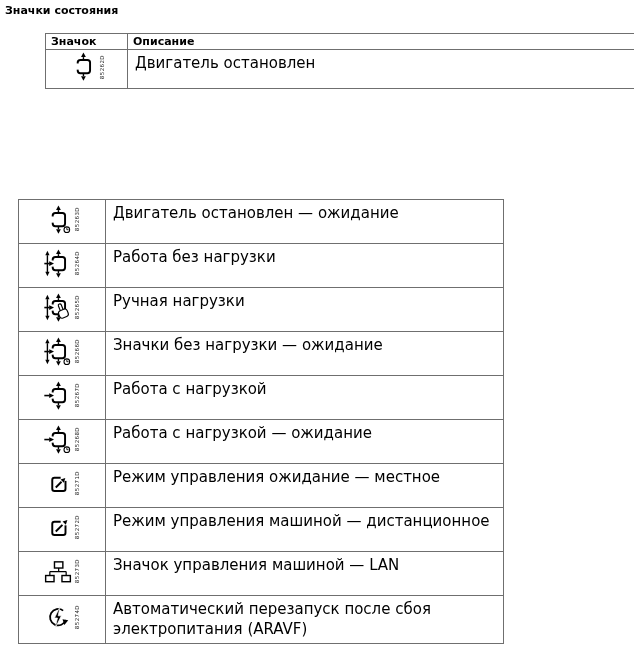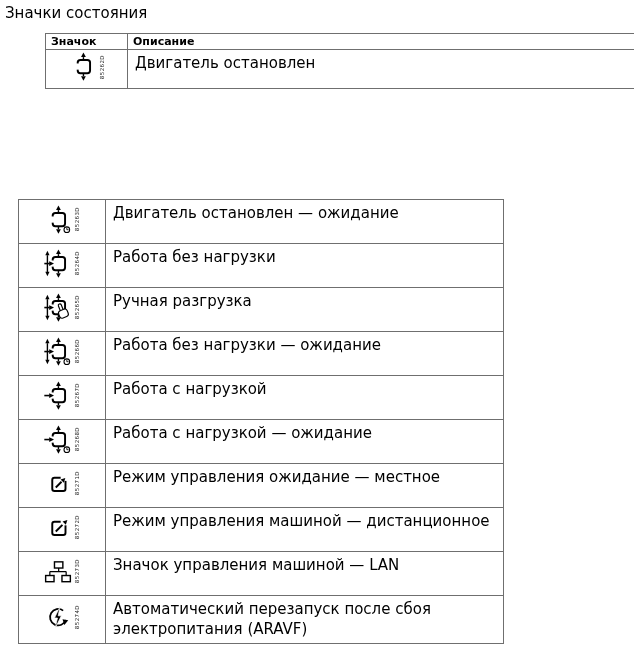--- a/index.html
+++ b/index.html
@@ -3,21 +3,21 @@
 <meta charset="utf-8">
 <style>
   html,body { margin:0; padding:0; background:#fff; }
   .page {
     position:relative; width:634px; height:672px; background:#fff;
     font-family:"DejaVu Sans","Liberation Sans",sans-serif; color:#000;
     overflow:hidden;
   }
   .title {
     position:absolute; left:5px; top:4px; margin:0;
-    font-size:15px; font-weight:normal;
+    font-size:11px; font-weight:bold;
   }
   table { border-collapse:collapse; position:absolute; table-layout:fixed; background:#fff; }
   .tbl th, .tbl td { border:1px solid #6f6f6f; }
 
   .top-table { left:45px; top:33px; width:626px; }
   .top-table .c1 { width:82px; }
   .top-table th {
     font-size:11px; font-weight:bold; text-align:left;
     padding:1px 5px; height:13px;
   }
@@ -147,21 +147,21 @@
                   <polygon points="5,32 2.6,26.8 7.4,26.8" fill="#000"></polygon>
                   <g transform="rotate(-22 23 24)">
                     <rect x="21" y="12.5" width="3.4" height="9.5" rx="1.7" fill="#fff" stroke="#000" stroke-width="1.3"></rect>
                     <rect x="17.8" y="20" width="10.4" height="8.8" rx="3" fill="#fff" stroke="#000" stroke-width="1.3"></rect>
                   </g>
                 </svg>
               </span>
         <span class="code">85265D</span>
       </span>
     </td>
-    <td class="desc-cell">Ручная разгрузка</td>
+    <td class="desc-cell">Ручная нагрузки</td>
   </tr>
         <tr>
     <td class="icon-cell">
       <span class="icon-wrap">
         <span class="icon">
                 <svg viewBox="0 0 34 36" width="30" height="32" aria-hidden="true">
                   <rect x="11" y="10" width="14" height="15" rx="3" fill="none" stroke="#000" stroke-width="2.2"></rect>
                   <rect x="9" y="14" width="4.5" height="7" fill="#fff"></rect>
                   <path d="M17.5,9.5 V6.8" stroke="#000" stroke-width="1.6"></path>
                   <polygon points="17.5,1.5 14.8,6.6 20.2,6.6" fill="#000"></polygon>
@@ -172,21 +172,21 @@
                   <path d="M5,8 V27" stroke="#000" stroke-width="1.6"></path>
                   <polygon points="5,3 2.6,8.2 7.4,8.2" fill="#000"></polygon>
                   <polygon points="5,32 2.6,26.8 7.4,26.8" fill="#000"></polygon>
                   <circle cx="27" cy="29" r="3.2" fill="#fff" stroke="#000" stroke-width="1.2"></circle>
                   <path d="M27,29 V26.6 M27,29 H29" stroke="#000" stroke-width="1" fill="none"></path>
                 </svg>
               </span>
         <span class="code">85266D</span>
       </span>
     </td>
-    <td class="desc-cell">Работа без нагрузки — ожидание</td>
+    <td class="desc-cell">Значки без нагрузки — ожидание</td>
   </tr>
         <tr>
     <td class="icon-cell">
       <span class="icon-wrap">
         <span class="icon">
                 <svg viewBox="0 0 34 36" width="30" height="32" aria-hidden="true">
                   <rect x="11" y="10" width="14" height="15" rx="3" fill="none" stroke="#000" stroke-width="2.2"></rect>
                   <rect x="9" y="14" width="4.5" height="7" fill="#fff"></rect>
                   <path d="M17.5,9.5 V6.8" stroke="#000" stroke-width="1.6"></path>
                   <polygon points="17.5,1.5 14.8,6.6 20.2,6.6" fill="#000"></polygon>

